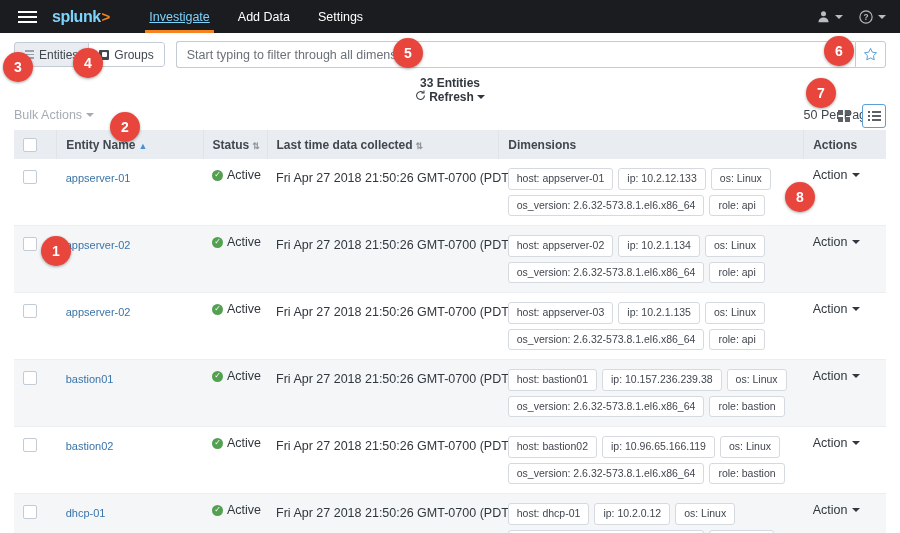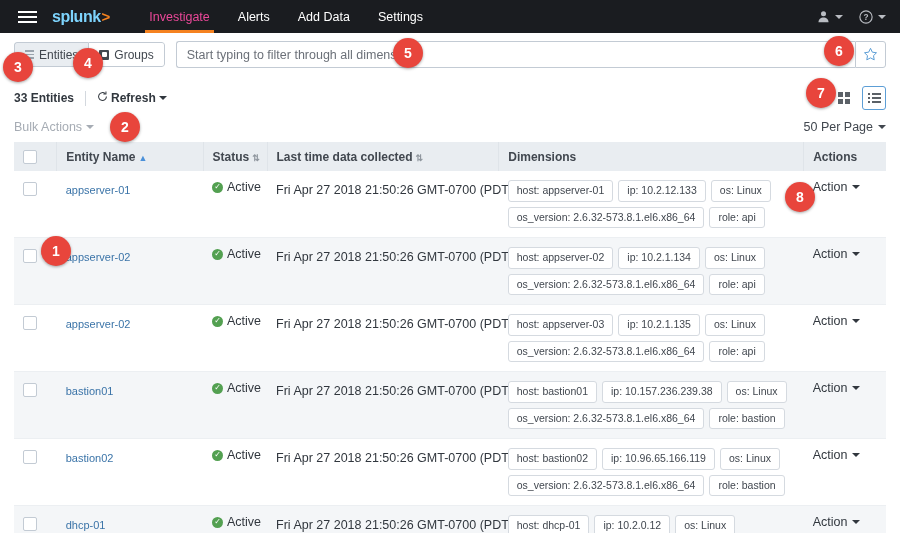--- a/index.html
+++ b/index.html
@@ -30,21 +30,21 @@
     letter-spacing: -0.5px;
   }
   .brand-gt { font-size: 15px; font-weight: bold; color: #f58220; margin-left: 1px; }
   .brand-sub { font-size: 12.5px; color: #f58220; margin-left: 5px; font-weight: 600; }
   .navitems { display: flex; align-items: stretch; height: 33px; margin-left: 25px; }
   .navitem {
     display: flex; align-items: center; padding: 0 14px;
     color: #ffffff; font-size: 12.5px; cursor: pointer;
     position: relative; height: 33px; font-weight: 500;
   }
-  .navitem.active { color: #ec4899; }
+  .navitem.active { color: #7dd3fc; text-decoration: underline; }
   .navitem.active::after {
     content: ""; position: absolute; left: 10px; right: 10px; bottom: 0;
     height: 3px; background: #f58220;
   }
   .nav-right { margin-left: auto; display: flex; align-items: center; padding-right: 14px; gap: 16px; }
   .nav-right-item { display: flex; align-items: center; gap: 5px; cursor: pointer; }
   .nav-ico { color: #b9bcc2; display: flex; align-items: center; }
   .caret { width: 0; height: 0; border-left: 4px solid transparent; border-right: 4px solid transparent; border-top: 4px solid #b9bcc2; }
 
   
@@ -71,21 +71,21 @@
     color: #41474f; font-family: "Liberation Sans", sans-serif; outline: none;
     background: #fff;
   }
   .searchbox::placeholder { color: #6b7078; }
   .starbtn {
     width: 31px; height: 27px; border: 1px solid #c3cbd4; background: #fff;
     border-radius: 0 3px 3px 0; display: flex; align-items: center;
     justify-content: center; cursor: pointer; color: #5c9ed6;
   }
 
-  .subrow { display: flex; align-items: center; margin-top: 20px; height: 20px; }
+  .subrow { display: flex; align-items: center; margin-top: 8px; height: 20px; flex-direction: column; }
   .entcount { font-size: 12px; color: #31373e; font-weight: 600; }
   .vsep { width: 1px; height: 15px; background: #d3d8de; margin: 0 11px; }
   .refresh { display: flex; align-items: center; gap: 3px; font-size: 12px; color: #31373e; cursor: pointer; font-weight: 600; }
   .refresh .caret { border-top-color: #31373e; }
   .subrow-right { margin-left: auto; display: flex; align-items: center; gap: 6px; }
   .viewbtn {
     width: 24px; height: 24px; display: flex; align-items: center; justify-content: center;
     border-radius: 3px; cursor: pointer; border: 1px solid transparent;
   }
   .viewbtn.sel { border-color: #5c9ed6; background: #fff; }
@@ -166,23 +166,20 @@
         <span></span>
         <span></span>
     </div>
     <div class="brand">
       <span class="brand-splunk">splunk</span>
       <span class="brand-gt">&gt;</span>
     </div>
     <div class="navitems">
       <div class="navitem active">
         <span>Investigate</span>
-      </div>
-      <div class="navitem">
-        <span>Alerts</span>
       </div>
       <div class="navitem">
         <span>Add Data</span>
       </div>
       <div class="navitem">
         <span>Settings</span>
       </div>
     </div>
     <div class="nav-right">
       <div class="nav-right-item">

